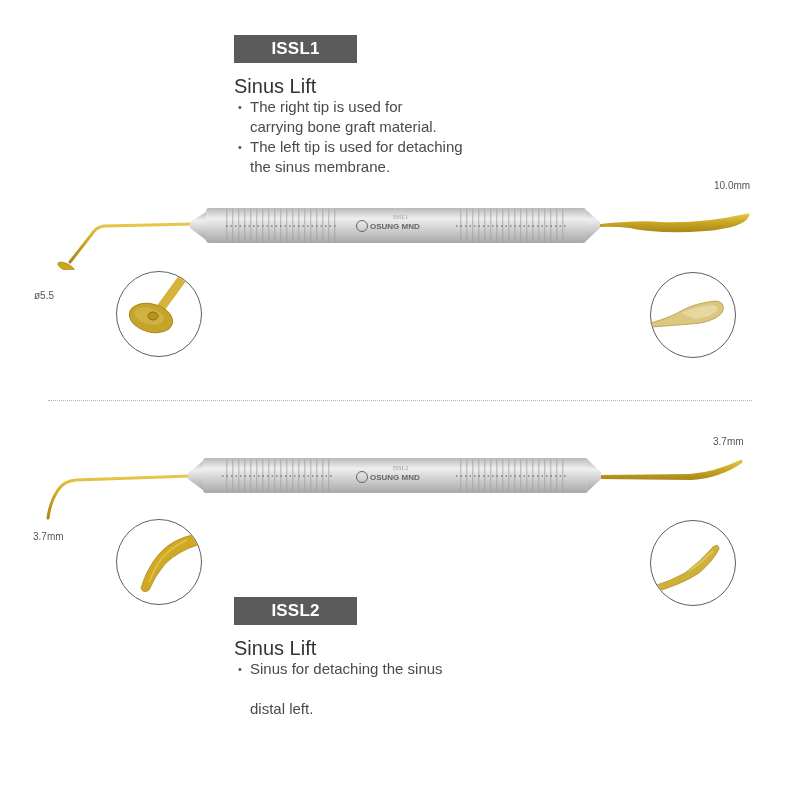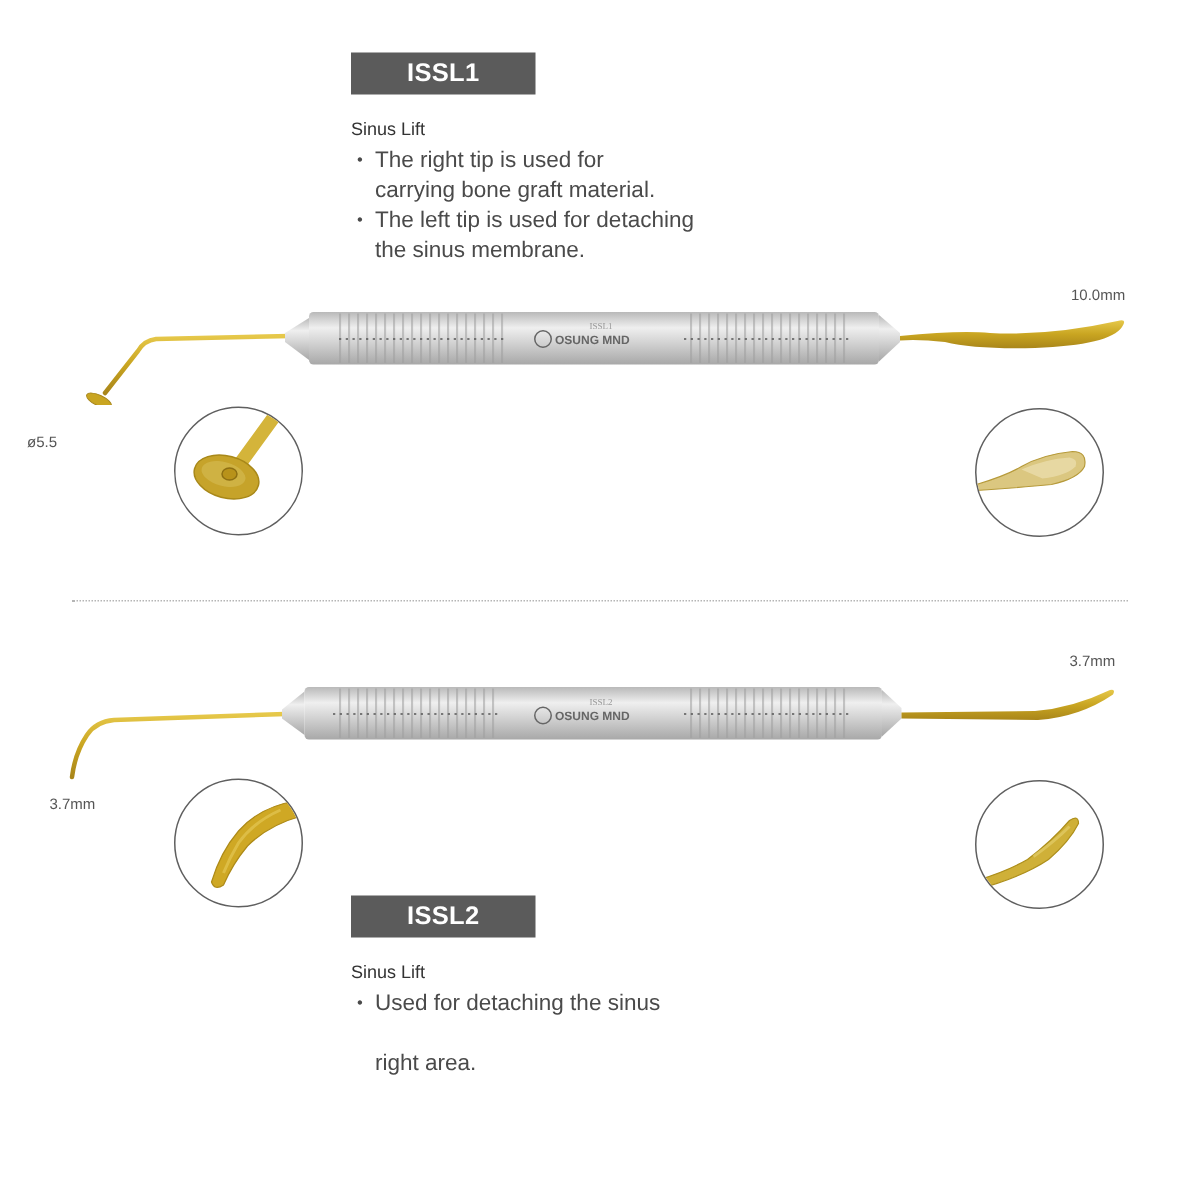--- a/index.html
+++ b/index.html
@@ -2,21 +2,21 @@
 <html><head>
 <meta charset="utf-8">
 <style>
   html, body { margin:0; padding:0; background:#ffffff; }
   body { width:800px; height:800px; position:relative; overflow:hidden;
          font-family:"Liberation Sans", "DejaVu Sans", sans-serif; color:#444; }
   .model-badge { position:absolute; background:#5b5b5b; color:#fff; font-weight:bold;
                  font-size:17px; text-align:center; line-height:28px; height:28px; width:123px;
                  letter-spacing:0.2px; }
   .desc { position:absolute; font-size:15px; line-height:20px; color:#4a4a4a; }
-  .desc .heading { font-size:12px; color:#333; margin-bottom:1px; }
+  .desc .heading { font-size:20px; color:#333; margin-bottom:1px; }
   .desc ul { list-style:none; margin:0; padding:0 0 0 4px; }
   .desc li { position:relative; padding-left:12px; }
   .desc li::before { content:"\2022"; position:absolute; left:0; top:0; font-size:11px; }
   .dim { position:absolute; font-size:10px; color:#555; white-space:nowrap; }
   .divider { position:absolute; left:48px; width:704px; top:400px; height:0;
              border-top:1px dotted #b5b5b5; }
   .instrument { position:absolute; left:0; width:664px; }
   .instrument svg { display:block; }
   .zoom-circle { position:absolute; width:84px; height:84px; border-radius:50%;
                  border:1px solid #5f5f5f; background:#fff; overflow:hidden; }
@@ -34,22 +34,22 @@
       <span>The right tip is used for</span><br>
       <span>carrying bone graft material.</span>
     </li>
     <li>
       <span>The left tip is used for detaching</span><br>
       <span>the sinus membrane.</span>
     </li>
   </ul>
 </div>
 
-<div class="dim" style="left:714px; top:192px;">10.0mm</div>
-<div class="dim" style="left:18px; top:290px;">ø5.5</div>
+<div class="dim" style="left:714px; top:180px;">10.0mm</div>
+<div class="dim" style="left:34px; top:290px;">ø5.5</div>
 
 <div class="instrument" style="top:180px; height:90px;">
   <svg width="800" height="90" viewBox="0 180 800 90">
     <defs>
       <linearGradient id="steel1" x1="0" y1="0" x2="0" y2="1">
         <stop offset="0" stop-color="#b9b9b9"></stop>
         <stop offset="0.3" stop-color="#efefef"></stop>
         <stop offset="0.55" stop-color="#d6d6d6"></stop>
         <stop offset="1" stop-color="#a8a8a8"></stop>
       </linearGradient>
@@ -158,18 +158,18 @@
     <path d="M38 50 Q52 40 62 30" stroke="#e3cd6a" stroke-width="2" fill="none" opacity="0.7"></path>
   </svg>
 </div>
 
 <div class="model-badge" style="left:234px; top:597px;">ISSL2</div>
 
 <div class="desc" style="left:234px; top:638px; width:280px;">
   <div class="heading">Sinus Lift</div>
   <ul>
     <li>
-      <span>Used for detaching the sinus</span><br>
+      <span>Sinus for detaching the sinus</span><br>
       <br>
-      <span>right area.</span>
+      <span>distal left.</span>
     </li>
   </ul>
 </div>
 
 </body></html>

